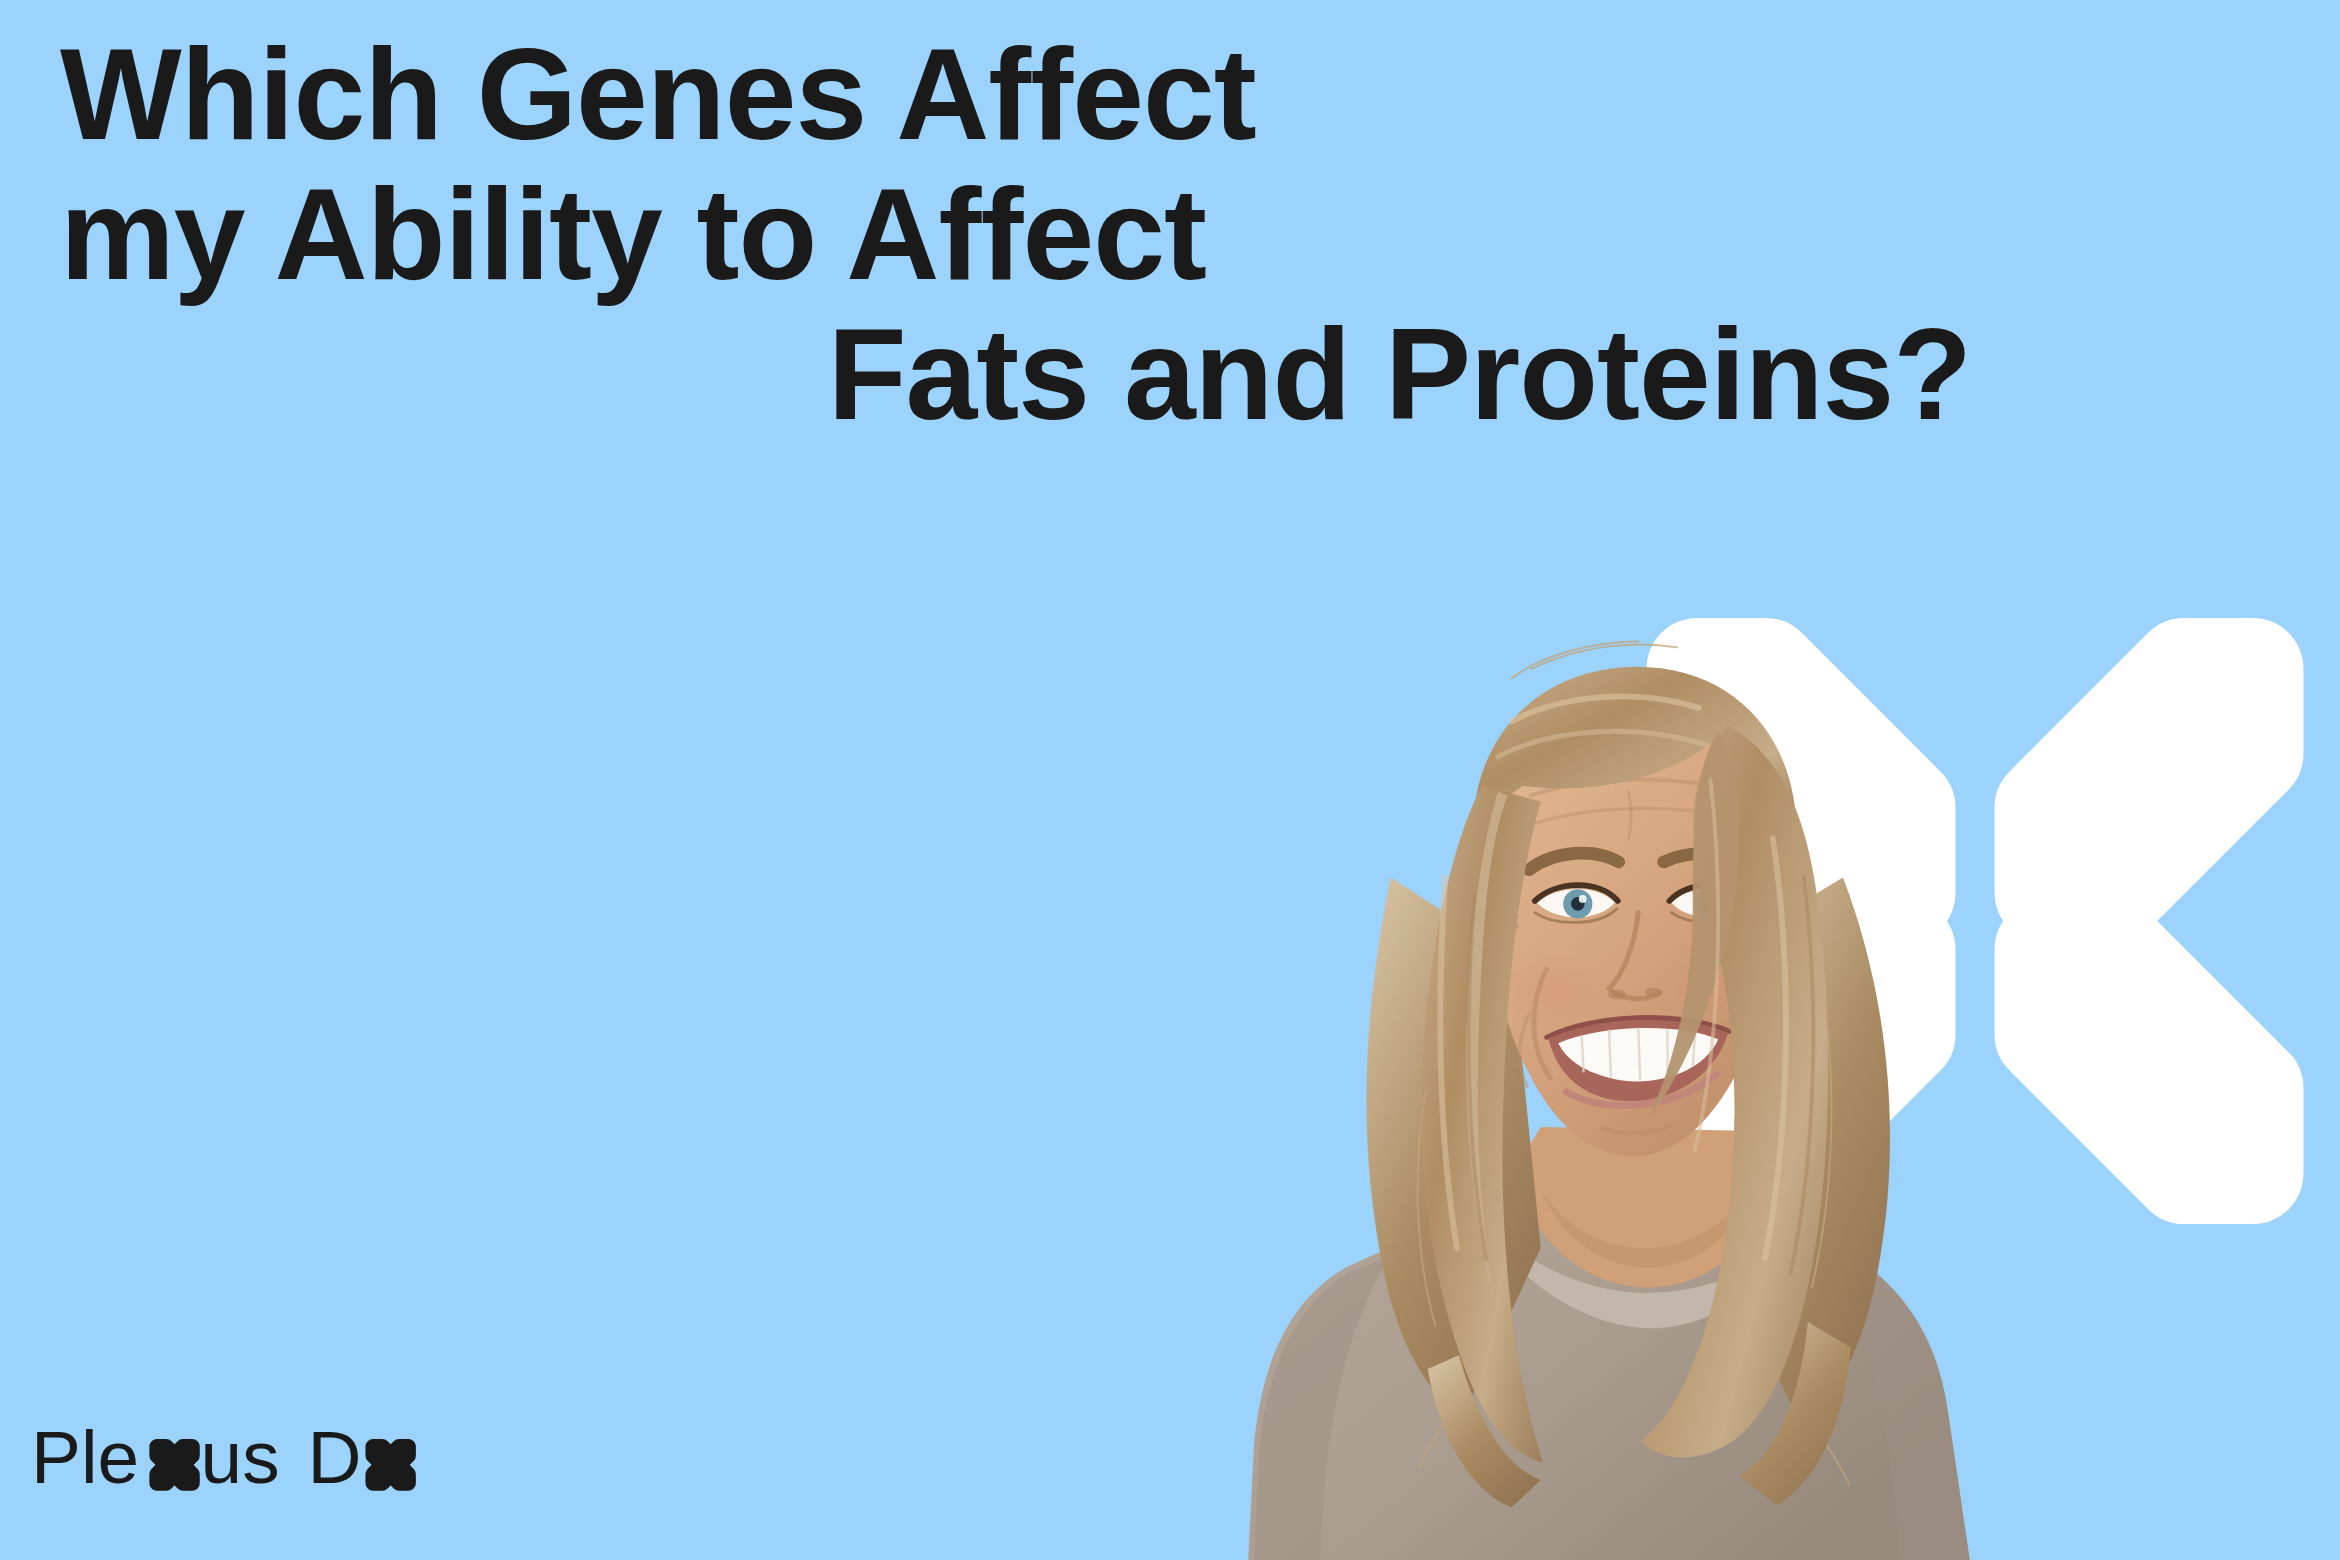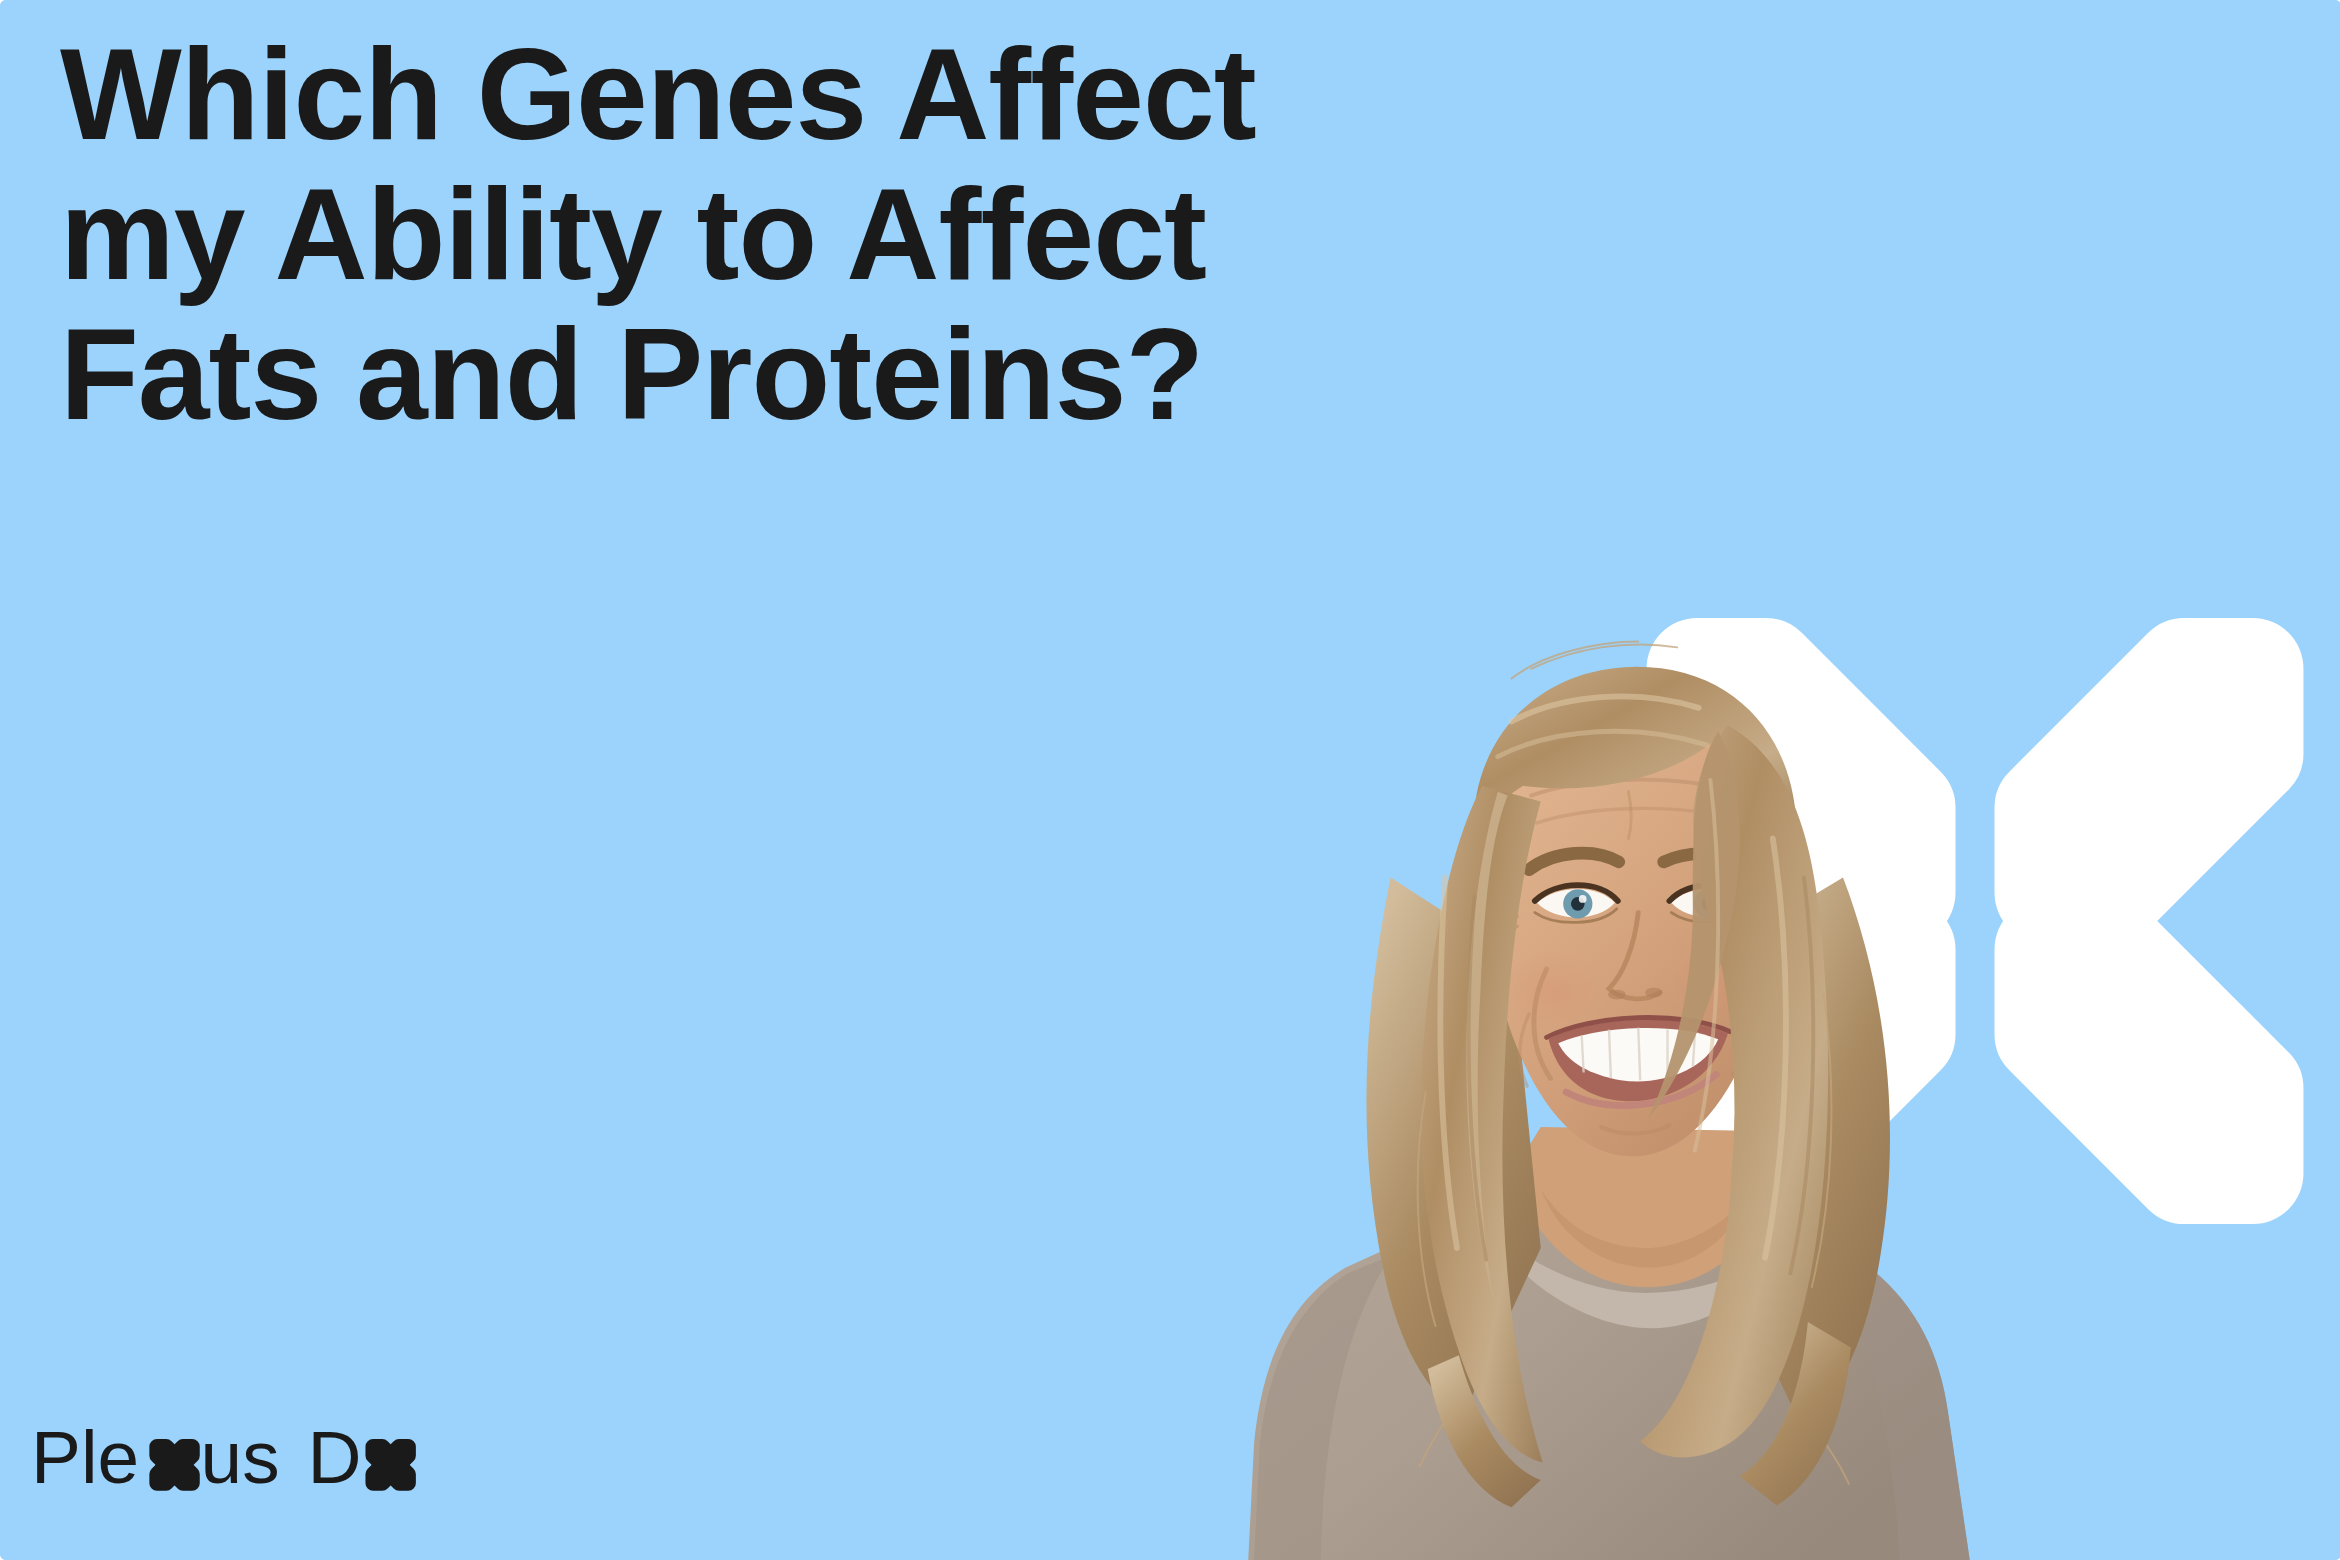--- a/index.html
+++ b/index.html
@@ -7,21 +7,20 @@
     padding: 0;
     background: #ffffff;
   }
   #canvas {
     position: relative;
     width: 2341px;
     height: 1560px;
     overflow: hidden;
     background: #9BD3FC;
     font-family: "Liberation Sans", sans-serif;
-    border-radius: 6px;
   }
 
   
   .bg {
     position: absolute;
     inset: 0;
     background: #9BD3FC;
   }
 
   
@@ -60,21 +59,21 @@
     display: block;
     color: #1A1A1A;
     font-family: "Liberation Sans", sans-serif;
     font-weight: 700;
     font-size: 129px;
     line-height: 115px;
     letter-spacing: -1px;
     white-space: nowrap;
     margin: 0 0 25px 0;
   }
-  .title-line:last-child { margin-bottom: 0; }
+  .title-line:last-child { margin-bottom: 0; text-align: right; }
 
   
   .logo {
     position: absolute;
     left: 31px;
     bottom: 60px;
     height: 84px;
     display: flex;
     align-items: flex-start;
     z-index: 6;

